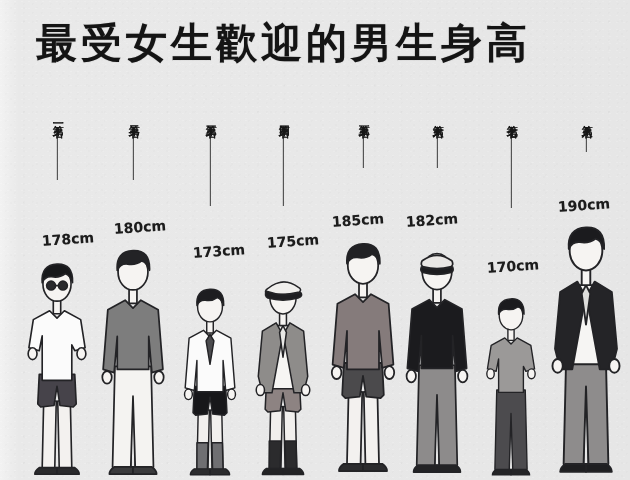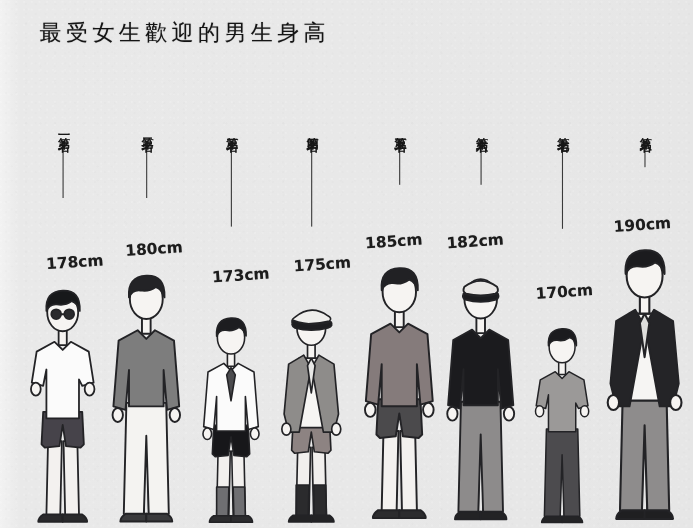--- a/index.html
+++ b/index.html
@@ -24,21 +24,21 @@
       radial-gradient(circle at 63% 41%, rgba(0,0,0,.05) 0 1px, transparent 1px),
       radial-gradient(circle at 37% 77%, rgba(255,255,255,.45) 0 1px, transparent 1px),
       radial-gradient(circle at 83% 63%, rgba(0,0,0,.045) 0 1px, transparent 1px);
     background-size:7px 7px,9px 9px,11px 11px,13px 13px;
   }
 
   
   #title{
     position:absolute;left:36px;top:16px;
     font-family:"DejaVu Sans","Liberation Sans",sans-serif;
-    font-size:20px;font-weight:400;letter-spacing:4px;
+    font-size:41px;font-weight:700;letter-spacing:4px;
     color:#141414;white-space:nowrap;
     text-shadow:0 0 1px rgba(0,0,0,.35);
   }
 
   
   .rank-col{position:absolute;top:104px;transform:translateX(-50%);text-align:center;}
   .rank-label{
     font-size:11px;font-weight:700;line-height:1.12;letter-spacing:1px;
     writing-mode:vertical-rl;text-orientation:upright;
     display:inline-block;color:#171717;

